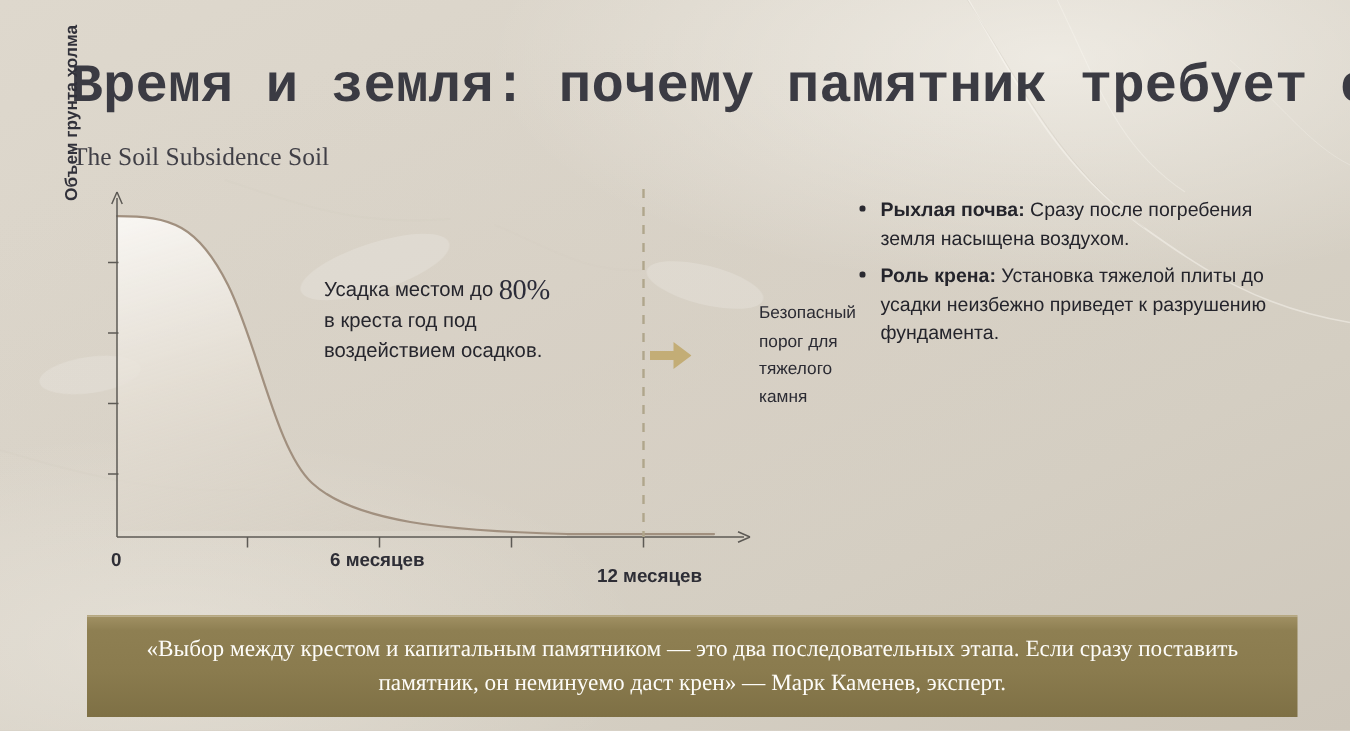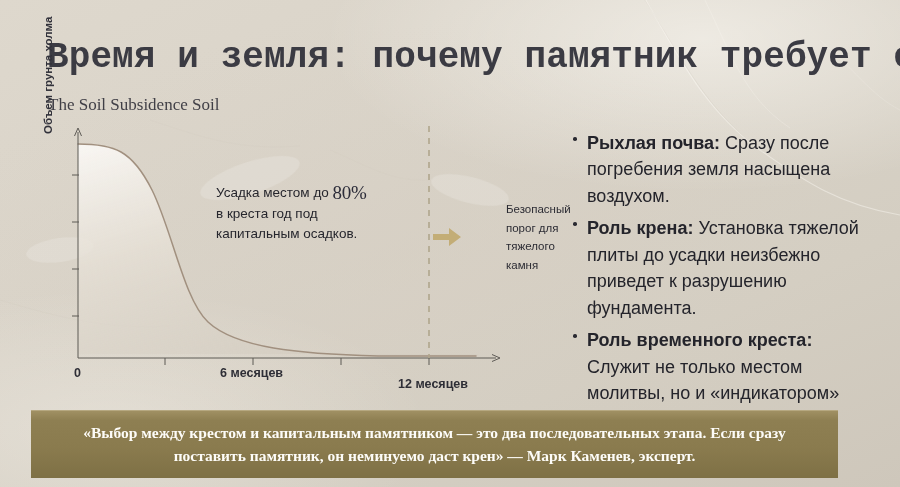--- a/index.html
+++ b/index.html
@@ -72,34 +72,34 @@
   #threshold {
     position:absolute; left:467px; top:200px; width:80px; z-index:6;
     font-size:11.5px; line-height:1.62; color:#2b2b33;margin-left:39px;
   }
 
   
   #bullets { position:absolute; left:570px; top:130px; width:305px; z-index:5; }
   #bullets li {
     list-style:none; position:relative;
     padding-left:17px; margin-bottom:6px;
-    font-size:18px; line-height:1.47; color:#24242b;
+    font-size:13px; line-height:1.47; color:#24242b;
   }
   #bullets li:before {
     content:""; position:absolute; left:3px; top:7px;
     width:3.5px; height:3.5px; border-radius:50%; background:#2a2a31;
   }
   #bullets b { font-weight:bold; }
 
   
   #quote {
-    position:absolute; left:31px; top:410px; width:807px; height:68px; z-index:6;
+    position:absolute; left:58px; top:410px; width:807px; height:68px; z-index:6;
     background:linear-gradient(180deg,#a09063 0%,#8e7f52 14%,#8a7b4e 55%,#7e7045 100%);
     border-top:1px solid #b6a881;
-    display:flex; align-items:center; justify-content:center;font-weight:bold;
+    display:flex; align-items:center; justify-content:center;
   }
   #quote p {
     font-family:"Liberation Serif", serif;
     font-size:15.5px; line-height:1.48; color:#fdfcf8;
     text-align:center; padding:0 16px;
   }
 </style>
 </head>
 <body>
 
@@ -168,40 +168,36 @@
 
 <div id="ylabel">Объем грунта холма</div>
 <div class="xtick-label" id="xt0">0</div>
 <div class="xtick-label" id="xt1">6 месяцев</div>
 <div class="xtick-label" id="xt2">12 месяцев</div>
 
 <div id="annot">
   <span>Усадка местом до</span>
   <span class="big">80%</span><br>
   <span>в креста год под</span><br>
-  <span>капитальным осадков.</span>
+  <span>воздействием осадков.</span>
 </div>
 
 <div id="arrow">
   <svg width="28" height="18" viewBox="0 0 28 18">
     <path d="M0,6 L16,6 L16,0 L28,9 L16,18 L16,12 L0,12 Z" fill="#c3ad76"></path>
   </svg>
 </div>
 <div id="threshold">Безопасный порог для тяжелого камня</div>
 
 <ul id="bullets">
   <li>
     <b>Рыхлая почва:</b>
     <span>Сразу после погребения земля насыщена воздухом.</span>
   </li>
   <li>
     <b>Роль крена:</b>
     <span>Установка тяжелой плиты до усадки неизбежно приведет к разрушению фундамента.</span>
   </li>
-  <li>
-    <b>Роль временного креста:</b>
-    <span>Служит не только местом молитвы, но и «индикатором» готовности почвы.</span>
-  </li>
 </ul>
 
 <div id="quote">
   <p>«Выбор между крестом и капитальным памятником — это два последовательных этапа. Если сразу поставить памятник, он неминуемо даст крен» — Марк Каменев, эксперт.</p>
 </div>
 
 </body></html>

